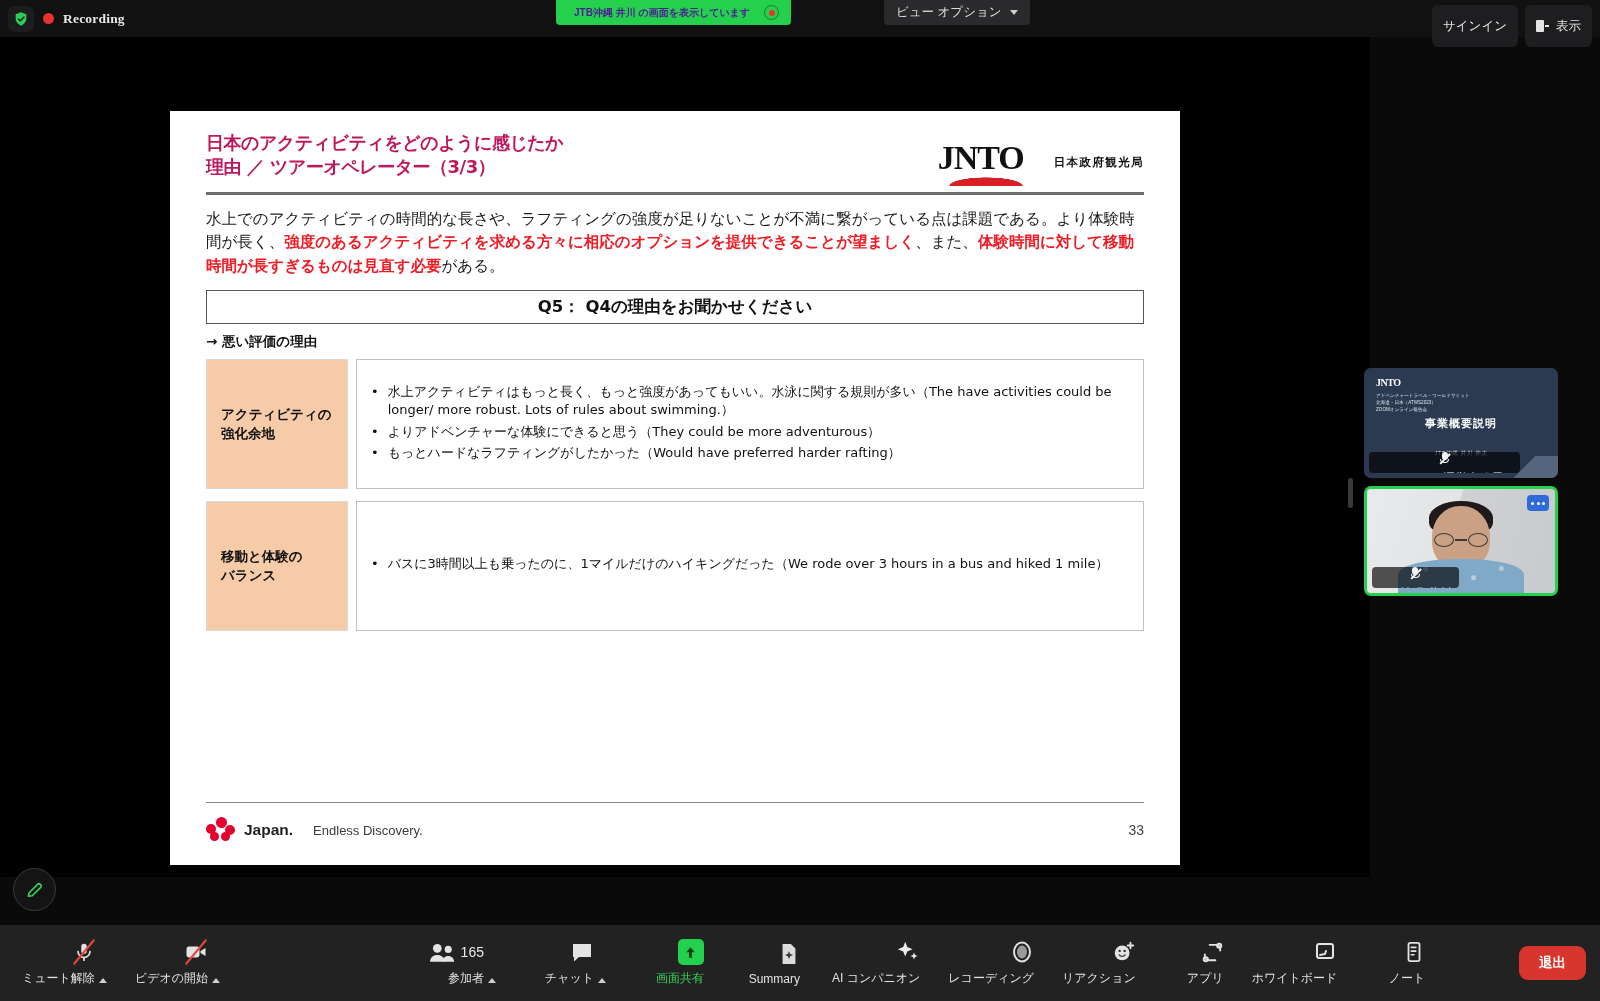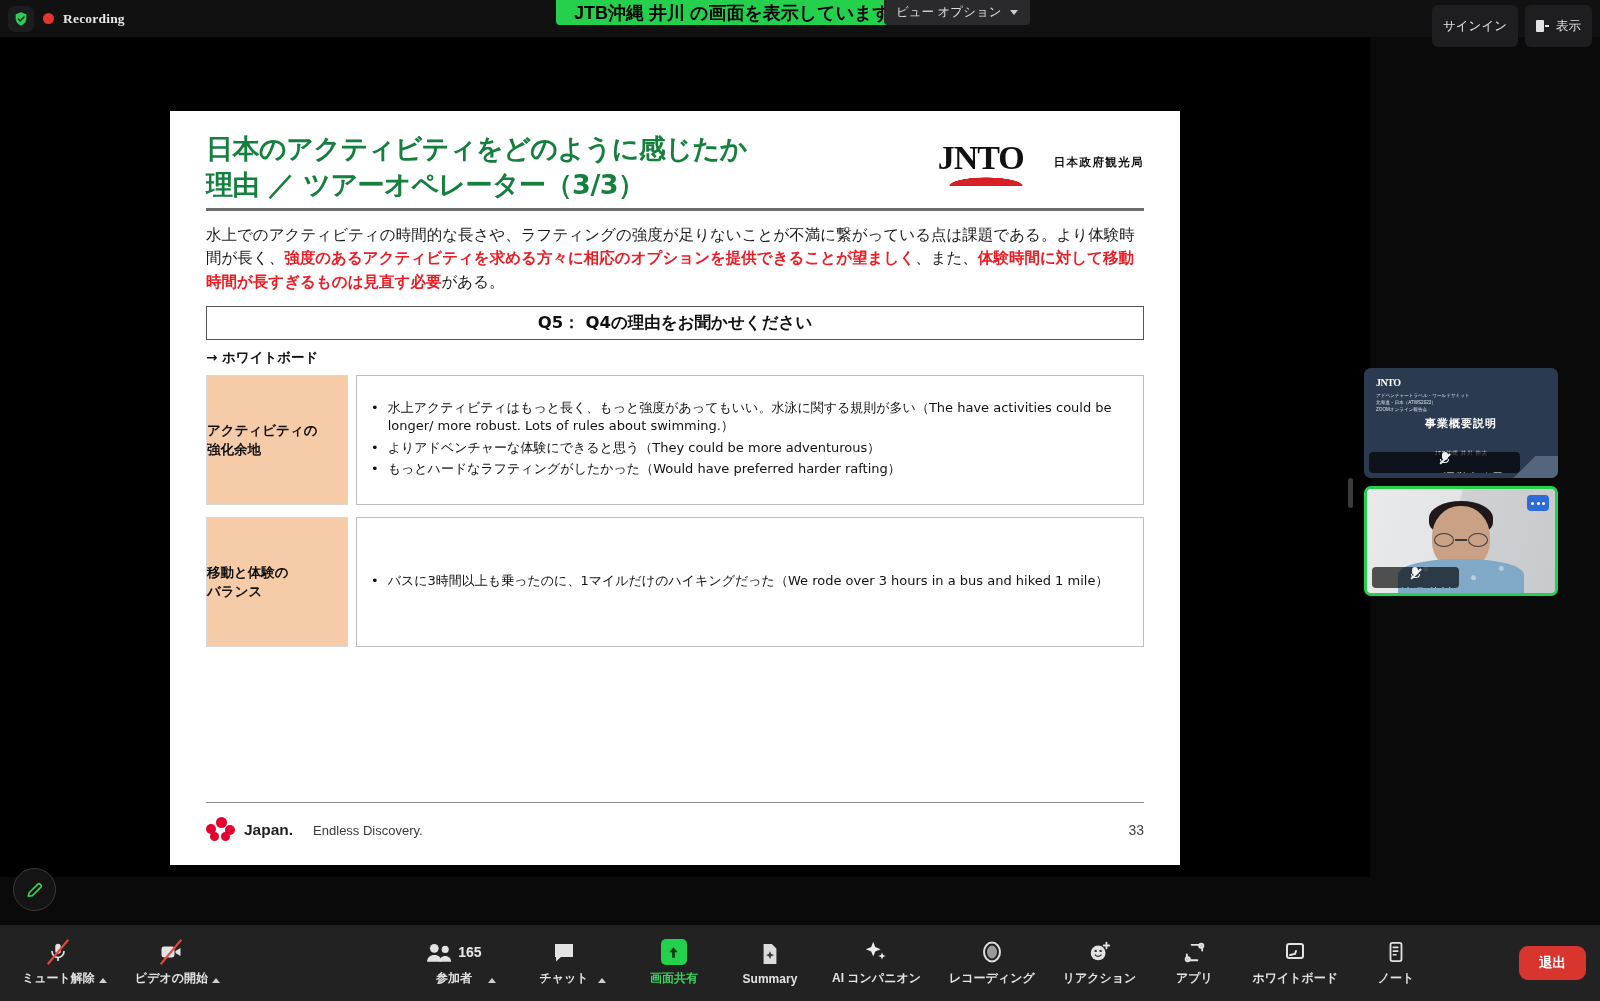--- a/index.html
+++ b/index.html
@@ -23,21 +23,21 @@
   }
   .shield svg { width: 16px; height: 16px; }
   .rec-dot { width: 11px; height: 11px; border-radius: 50%; background: #e8322f; }
   .rec-label { color: #e8e8e8; font-size: 13.5px; font-weight: bold; letter-spacing: .2px; }
 
   .share-banner {
     position: absolute; left: 556px; top: 0; height: 25px;
     background: #25d04c; border-radius: 0 0 4px 4px;
     display: flex; align-items: center; padding: 0 12px 0 18px; gap: 14px;
   }
-  .share-banner-text { color: #000000; font-size: 18px; font-weight: 600; white-space: nowrap; }
+  .share-banner-text { color: #4c1d95; font-size: 10px; font-weight: 600; white-space: nowrap; }
   .share-stop {
     width: 15px; height: 15px; border-radius: 50%;
     border: 1.5px solid #1d7a33; display:flex; align-items:center; justify-content:center;
   }
   .share-stop i { width: 6px; height: 6px; border-radius: 50%; background: #e8322f; display:block;}
   .view-opts {
     position: absolute; left: 884px; top: 0; height: 25px;
     background: #2a2a2c; border-radius: 0 0 4px 4px;
     display: flex; align-items: center; gap: 8px; padding: 0 12px;
     color: #dcdcdc; font-size: 12.5px; white-space: nowrap;
@@ -58,21 +58,21 @@
   .stage { position: absolute; left: 0; top: 37px; width: 1370px; height: 840px; background: #000; }
   .slide {
     position: absolute; left: 170px; top: 74px; width: 1010px; height: 754px;
     background: #ffffff; overflow: hidden;
   }
   .slide-inner { position: absolute; inset: 0; padding: 0 36px; }
 
   .sl-head { display: flex; align-items: flex-start; padding-top: 20px; }
   .sl-title {
     font-family: "DejaVu Sans", sans-serif;
-    font-size: 27px; font-weight: bold; color: #15803d; line-height: 1.32;
+    font-size: 18px; font-weight: bold; color: #be185d; line-height: 1.32;
     letter-spacing: -0.5px; flex: 1; white-space: pre-line;
   }
   .jnto-wrap { display: flex; align-items: flex-start; gap: 16px; padding-top: 10px; }
   .jnto { position: relative; width: 100px; }
   .jnto-txt { font-family: "Liberation Serif", serif; font-size: 34px; font-weight: bold; letter-spacing: -1px; color: #111; line-height: 1; }
   .jnto-arc { margin-top: 2px; width: 80px; height: 9px; margin-left: 8px;
     background: radial-gradient(ellipse 60px 14px at 50% 100%, #d81f26 60%, transparent 62%); }
   .jnto-sub { font-size: 11.5px; color: #111; font-weight: bold; letter-spacing: 1.4px; padding-top: 14px; white-space: nowrap; }
 
   .rule-top { height: 2.5px; background: #6d6d6d; margin-top: 6px; }
@@ -84,21 +84,21 @@
     margin-top: 12px; border: 1.5px solid #555; height: 34px;
     display: flex; align-items: center; justify-content: center;
     font-size: 16.5px; font-weight: bold; color: #111; font-family: "DejaVu Sans", sans-serif;
   }
   .subhead { margin-top: 9px; font-size: 13.5px; font-weight: bold; color: #111; font-family: "DejaVu Sans", sans-serif;}
 
   .tbl { margin-top: 8px; display: flex; flex-direction: column; gap: 12px; }
   .trow { display: flex; gap: 8px; }
   .tkey {
     width: 142px; background: #f5cba8; border: 1px solid #d9d9d9;
-    display: flex; align-items: center; padding: 0 0;
+    display: flex; align-items: center; padding: 0 14px;
     font-size: 13.5px; font-weight: bold; color: #111; line-height: 1.45;
     white-space: pre-line; font-family: "DejaVu Sans", sans-serif;
   }
   .tval { flex: 1; border: 1px solid #bfbfbf; padding: 14px 16px 14px 14px; display: flex; flex-direction: column; justify-content: center; }
   .trow.r1 .tkey, .trow.r1 .tval { height: 130px; }
   .trow.r2 .tkey, .trow.r2 .tval { height: 130px; }
   .bl { display: flex; gap: 9px; font-size: 13px; line-height: 1.42; color: #111; margin-bottom: 3px; font-family: "DejaVu Sans", sans-serif;}
   .bl .dot { flex: 0 0 auto; }
 
   .sl-foot { position: absolute; left: 36px; right: 36px; bottom: 22px; }
@@ -163,21 +163,21 @@
     border-radius: 50%; border: 1px solid #3a3a3c; background: #141415;
     display: flex; align-items: center; justify-content: center;
   }
   .annot svg { width: 20px; height: 20px; }
 
   
   .toolbar {
     position: absolute; left: 0; bottom: 0; width: 1600px; height: 76px;
     background: #222223; display: flex; align-items: center;
   }
-  .tb-item { display: flex; flex-direction: column; align-items: center; justify-content: center; gap: 5px; min-width: 60px; font-weight: bold; }
+  .tb-item { display: flex; flex-direction: column; align-items: flex-end; justify-content: center; gap: 5px; min-width: 60px; }
   .tb-ic { height: 26px; display: flex; align-items: center; justify-content: center; position: relative; }
   .tb-lb { font-size: 12px; color: #e2e2e2; white-space: nowrap; }
   .tb-lb.green { color: #3bd45e; }
   .tb-caret { width: 0; height: 0; border-left: 4.5px solid transparent; border-right: 4.5px solid transparent; border-bottom: 5.5px solid #cfcfcf; margin-bottom: 4px; }
   .tb-grp { display: flex; align-items: flex-end; gap: 4px; }
   .slash { position: absolute; left: 50%; top: 50%; width: 32px; height: 2px; background: #e8453f; transform: translate(-50%,-50%) rotate(-50deg); }
   .pcount { font-size: 14px; color: #e9e9e9; }
   .share-sq { width: 26px; height: 26px; border-radius: 5px; background: #24d14c; display: flex; align-items: center; justify-content: center; }
   .leave {
     position: absolute; right: 14px; top: 50%; transform: translateY(-50%);
@@ -244,21 +244,21 @@
             <div class="jnto-sub">日本政府観光局</div>
           </div>
         </div>
         <div class="rule-top"></div>
 
         <div class="lead">
           <span>水上でのアクティビティの時間的な長さや、ラフティングの強度が足りないことが不満に繋がっている点は課題である。より体験時間が長く、</span><span class="hl">強度のあるアクティビティを求める方々に相応のオプションを提供できることが望ましく</span><span>、また、</span><span class="hl">体験時間に対して移動時間が長すぎるものは見直す必要</span><span>がある。</span>
         </div>
 
         <div class="qbar">Q5： Q4の理由をお聞かせください</div>
-        <div class="subhead">→ ホワイトボード</div>
+        <div class="subhead">→ 悪い評価の理由</div>
 
         <div class="tbl">
           <div class="trow r1">
             <div class="tkey">アクティビティの
 強化余地</div>
             <div class="tval">
               <div class="bl">
                   <span class="dot">•</span>
                   <span>水上アクティビティはもっと長く、もっと強度があってもいい。水泳に関する規則が多い（The have activities could be longer/ more robust. Lots of rules about swimming.）</span>
                 </div>

